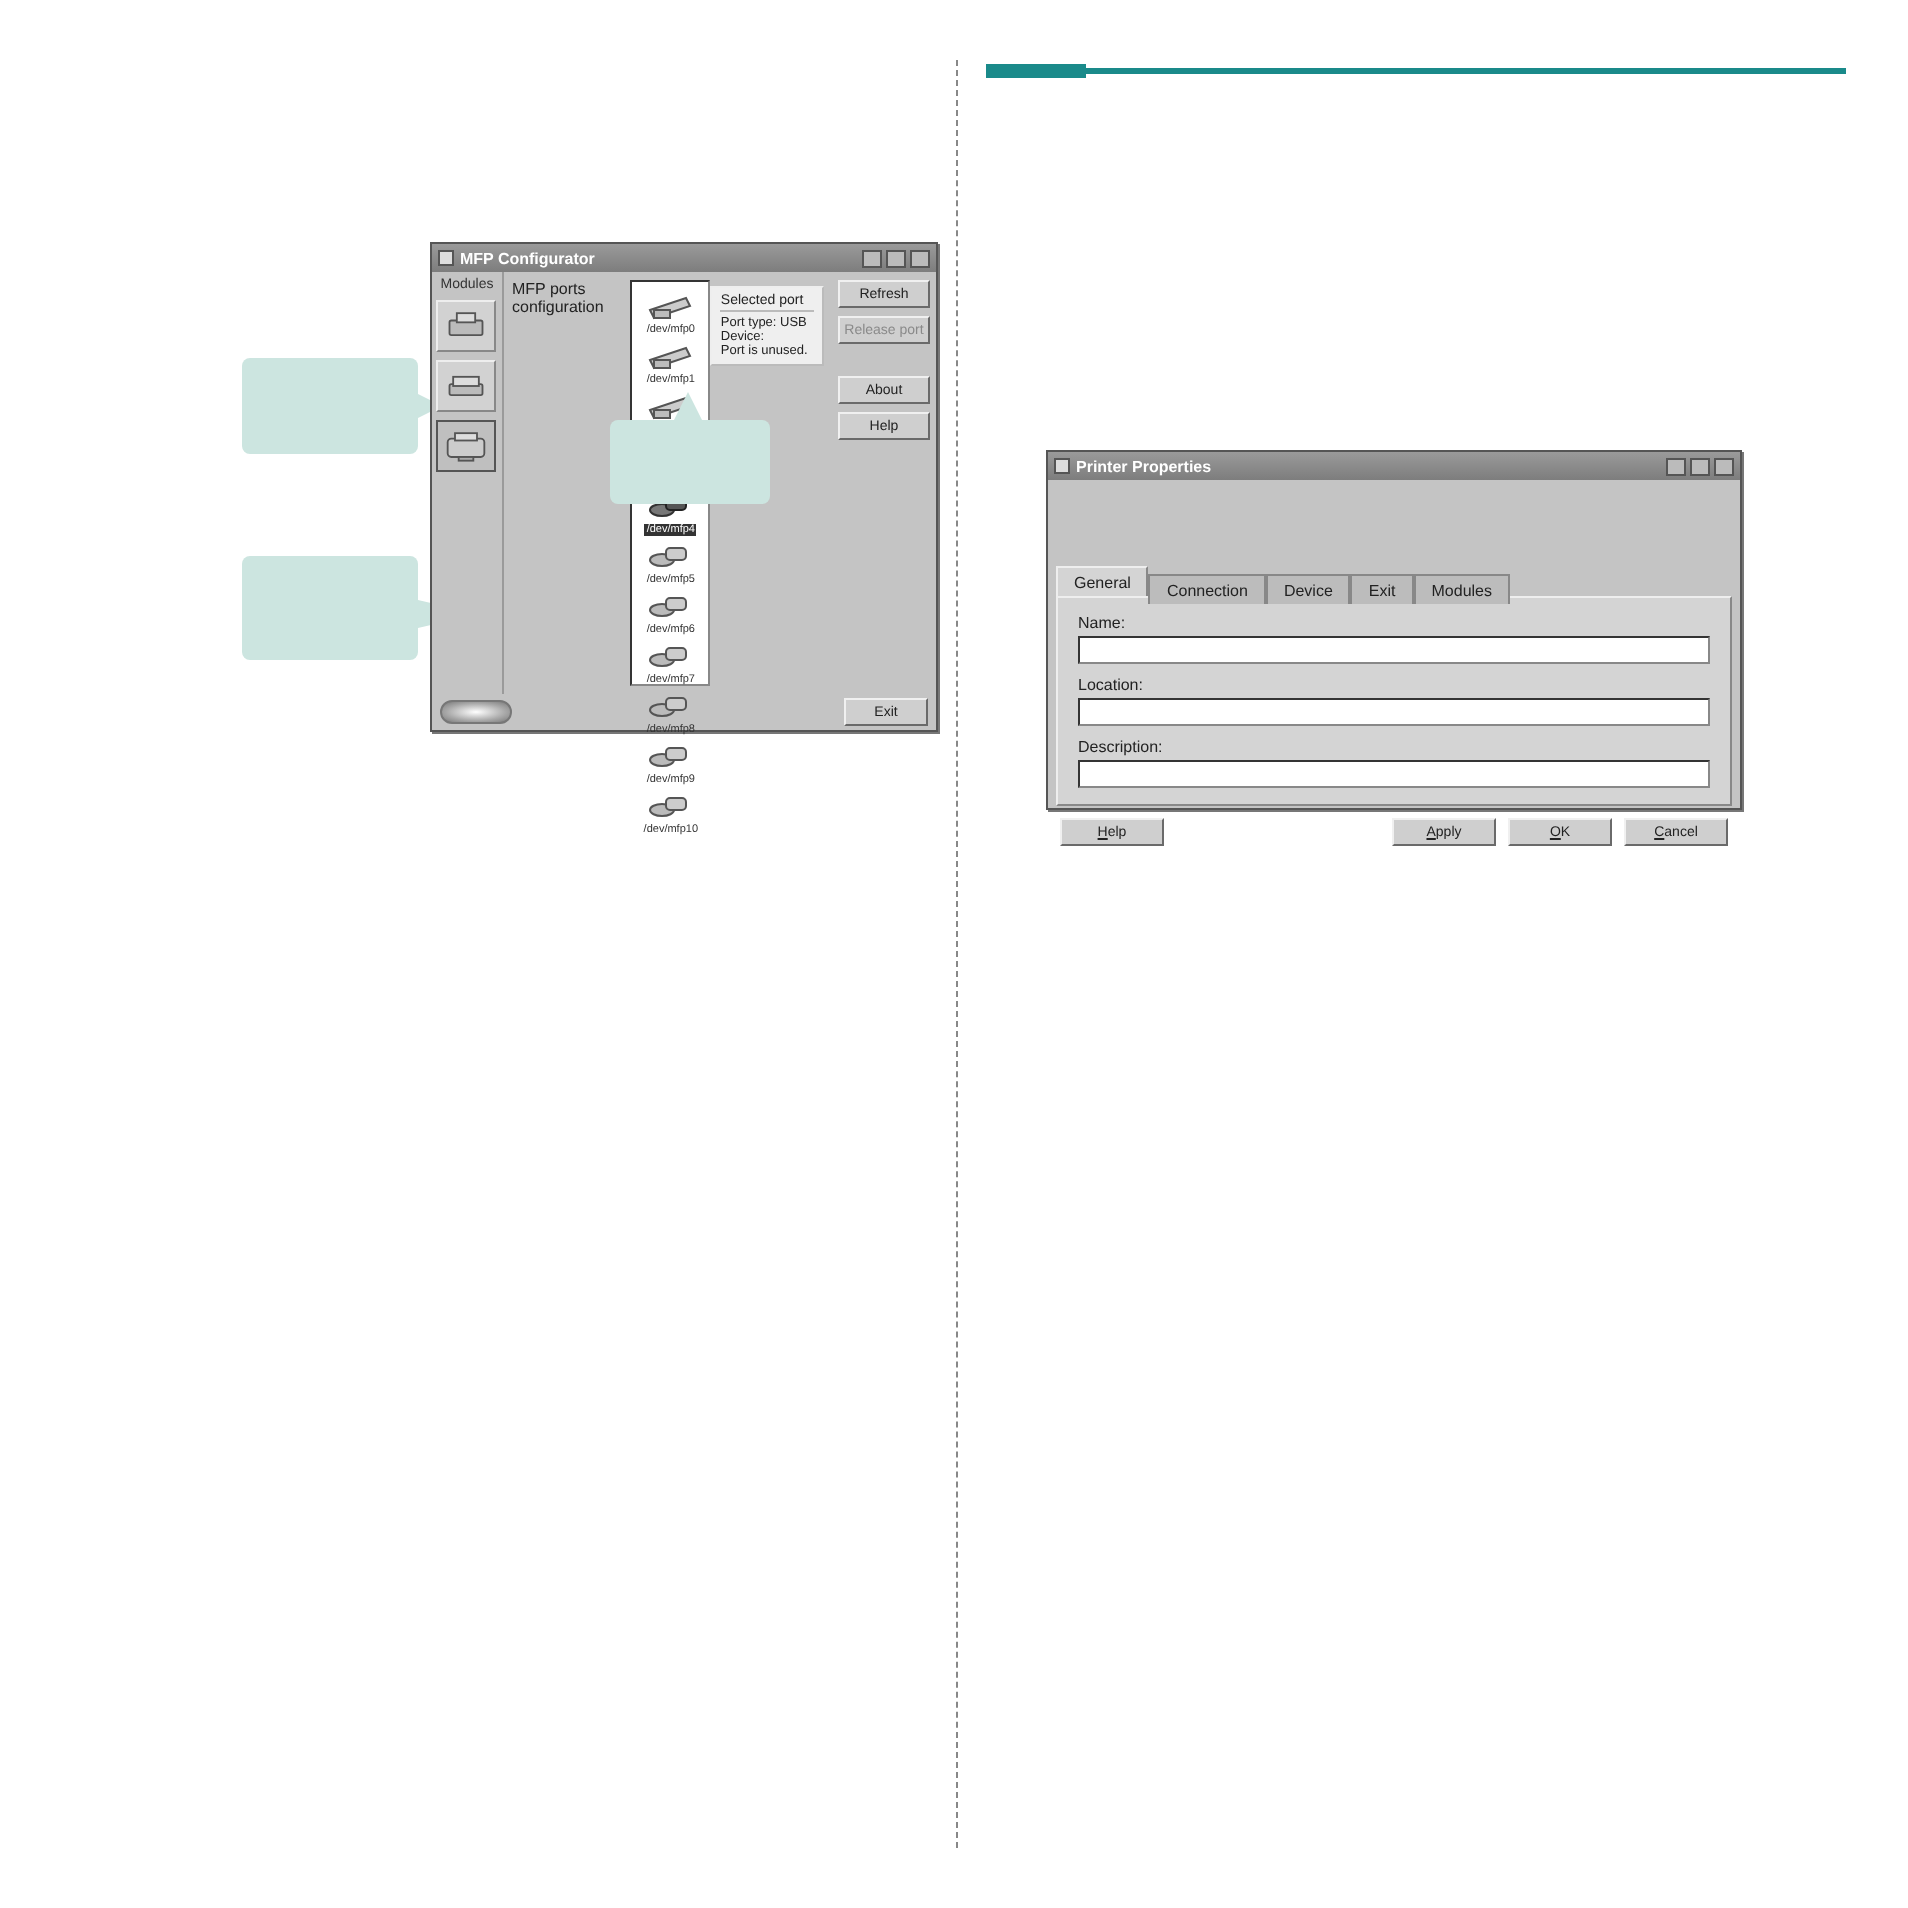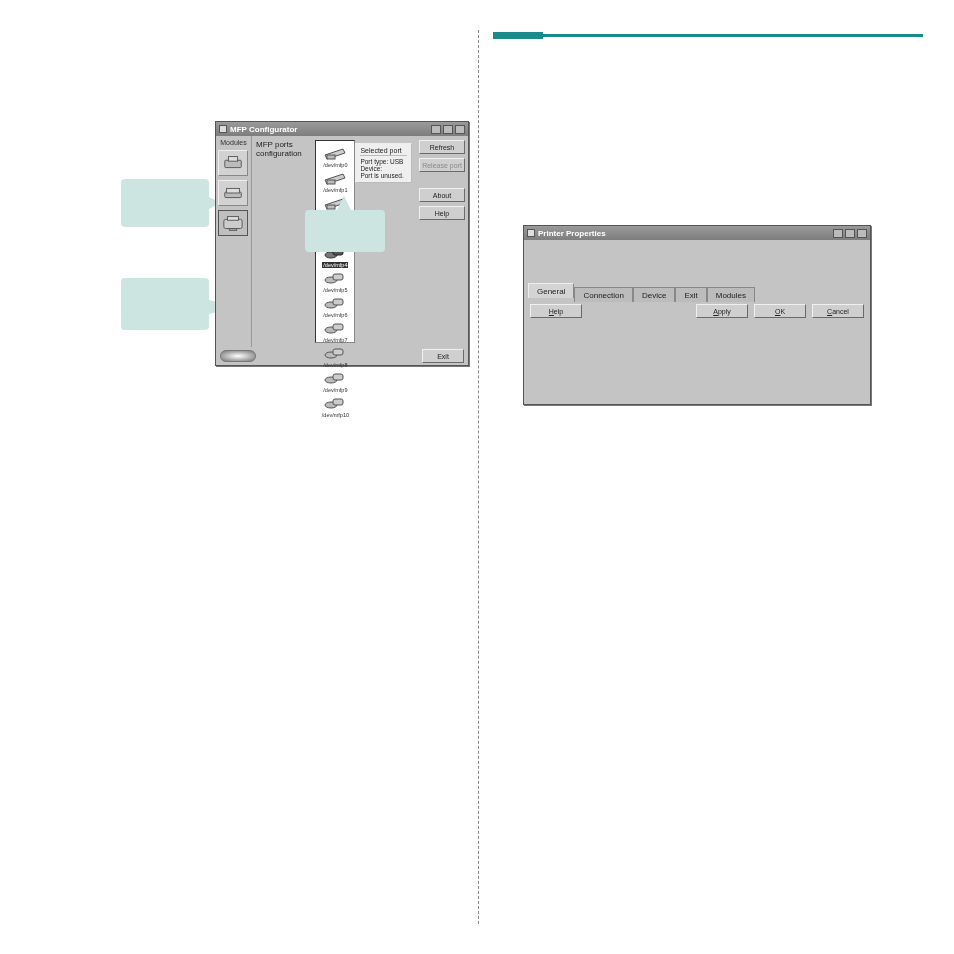--- a/index.html
+++ b/index.html
@@ -398,20 +398,34 @@
     </span>
   </div>
   <div class="prop-body">
     <div class="tabs">
       <div class="tab active">General</div>
       <div class="tab">Connection</div>
       <div class="tab">Device</div>
       <div class="tab">Exit</div>
       <div class="tab">Modules</div>
     </div>
+    <div class="tabpanel">
+      <div class="field">
+        <label>Name:</label>
+        <input type="text" style="">
+      </div>
+      <div class="field">
+        <label>Location:</label>
+        <input type="text" style="">
+      </div>
+      <div class="field">
+        <label>Description:</label>
+        <input type="text" style="">
+      </div>
+    </div>
     <div class="propbtns">
       <div class="btn3d">
           <span><span class="underline-key">H</span>elp</span>
         </div>
       <div class="spacer"></div>
       <div class="btn3d">
           <span><span class="underline-key">A</span>pply</span>
         </div>
       <div class="btn3d">
           <span><span class="underline-key">O</span>K</span>

